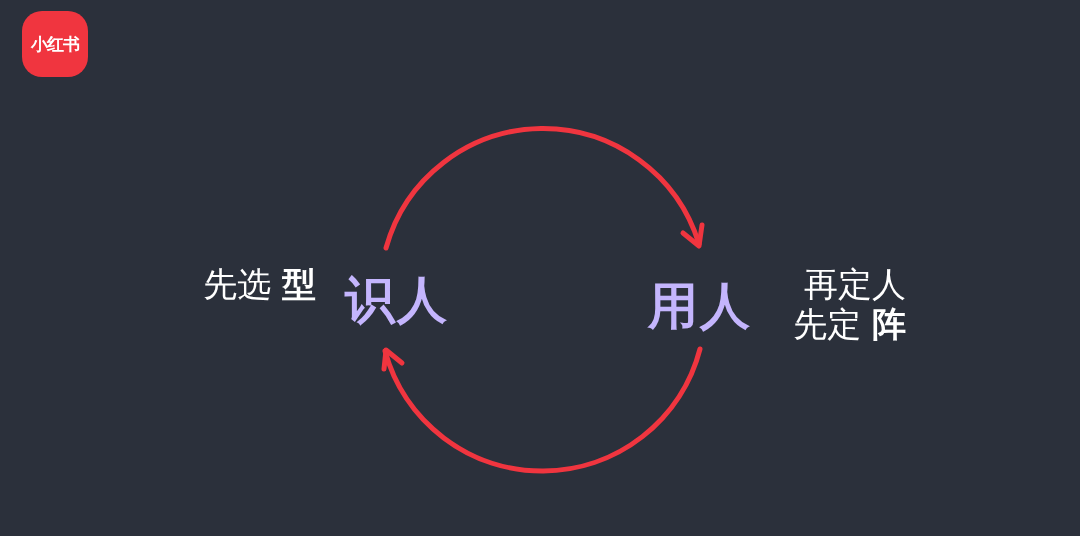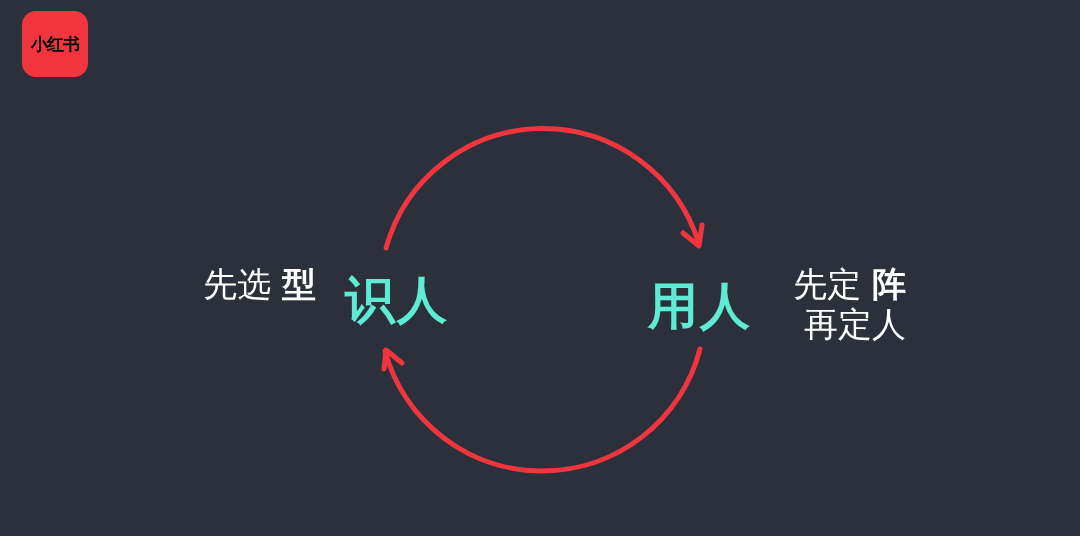--- a/index.html
+++ b/index.html
@@ -3,27 +3,27 @@
 <meta charset="utf-8">
 <style>
   html, body { margin:0; padding:0; }
   body {
     width:1080px; height:536px; overflow:hidden;
     background:#2b303b; position:relative;
     font-family:"DejaVu Sans","Liberation Sans",sans-serif;
   }
   .logo {
     position:absolute; left:22px; top:11px; width:66px; height:66px;
-    background:#f0353f; border-radius:14px;
+    background:#f0353f; border-radius:20px;
     display:flex; align-items:center; justify-content:center;
-    color:#000000; font-weight:bold; font-size:17px; letter-spacing:-1px;
+    color:#ffffff; font-weight:bold; font-size:17px; letter-spacing:-1px;
   }
   svg.cycle { position:absolute; left:0; top:0; }
   .node {
-    position:absolute; color:#5eead4; font-weight:bold; font-size:50px;
+    position:absolute; color:#c4b5fd; font-weight:bold; font-size:50px;
     line-height:1; letter-spacing:2px;
   }
   .desc {
     position:absolute; color:#ffffff; font-size:34px; line-height:40px;
     text-align:right;
     margin-left:42px;
   }
   .desc .b { font-weight:bold; }
   .desc div { white-space:nowrap; }
 </style>
@@ -49,15 +49,15 @@
 
 <div class="node" style="left:648px; top:281px;">
   <span>用人</span>
 </div>
 
 <div class="desc" style="right:764px; top:264px;">
   <div><span>先选 </span><span class="b">型</span></div>
 </div>
 
 <div class="desc" style="right:174px; top:264px;">
+  <div>再定人</div>
   <div><span>先定 </span><span class="b">阵</span></div>
-  <div>再定人</div>
 </div>
 
 </body></html>

